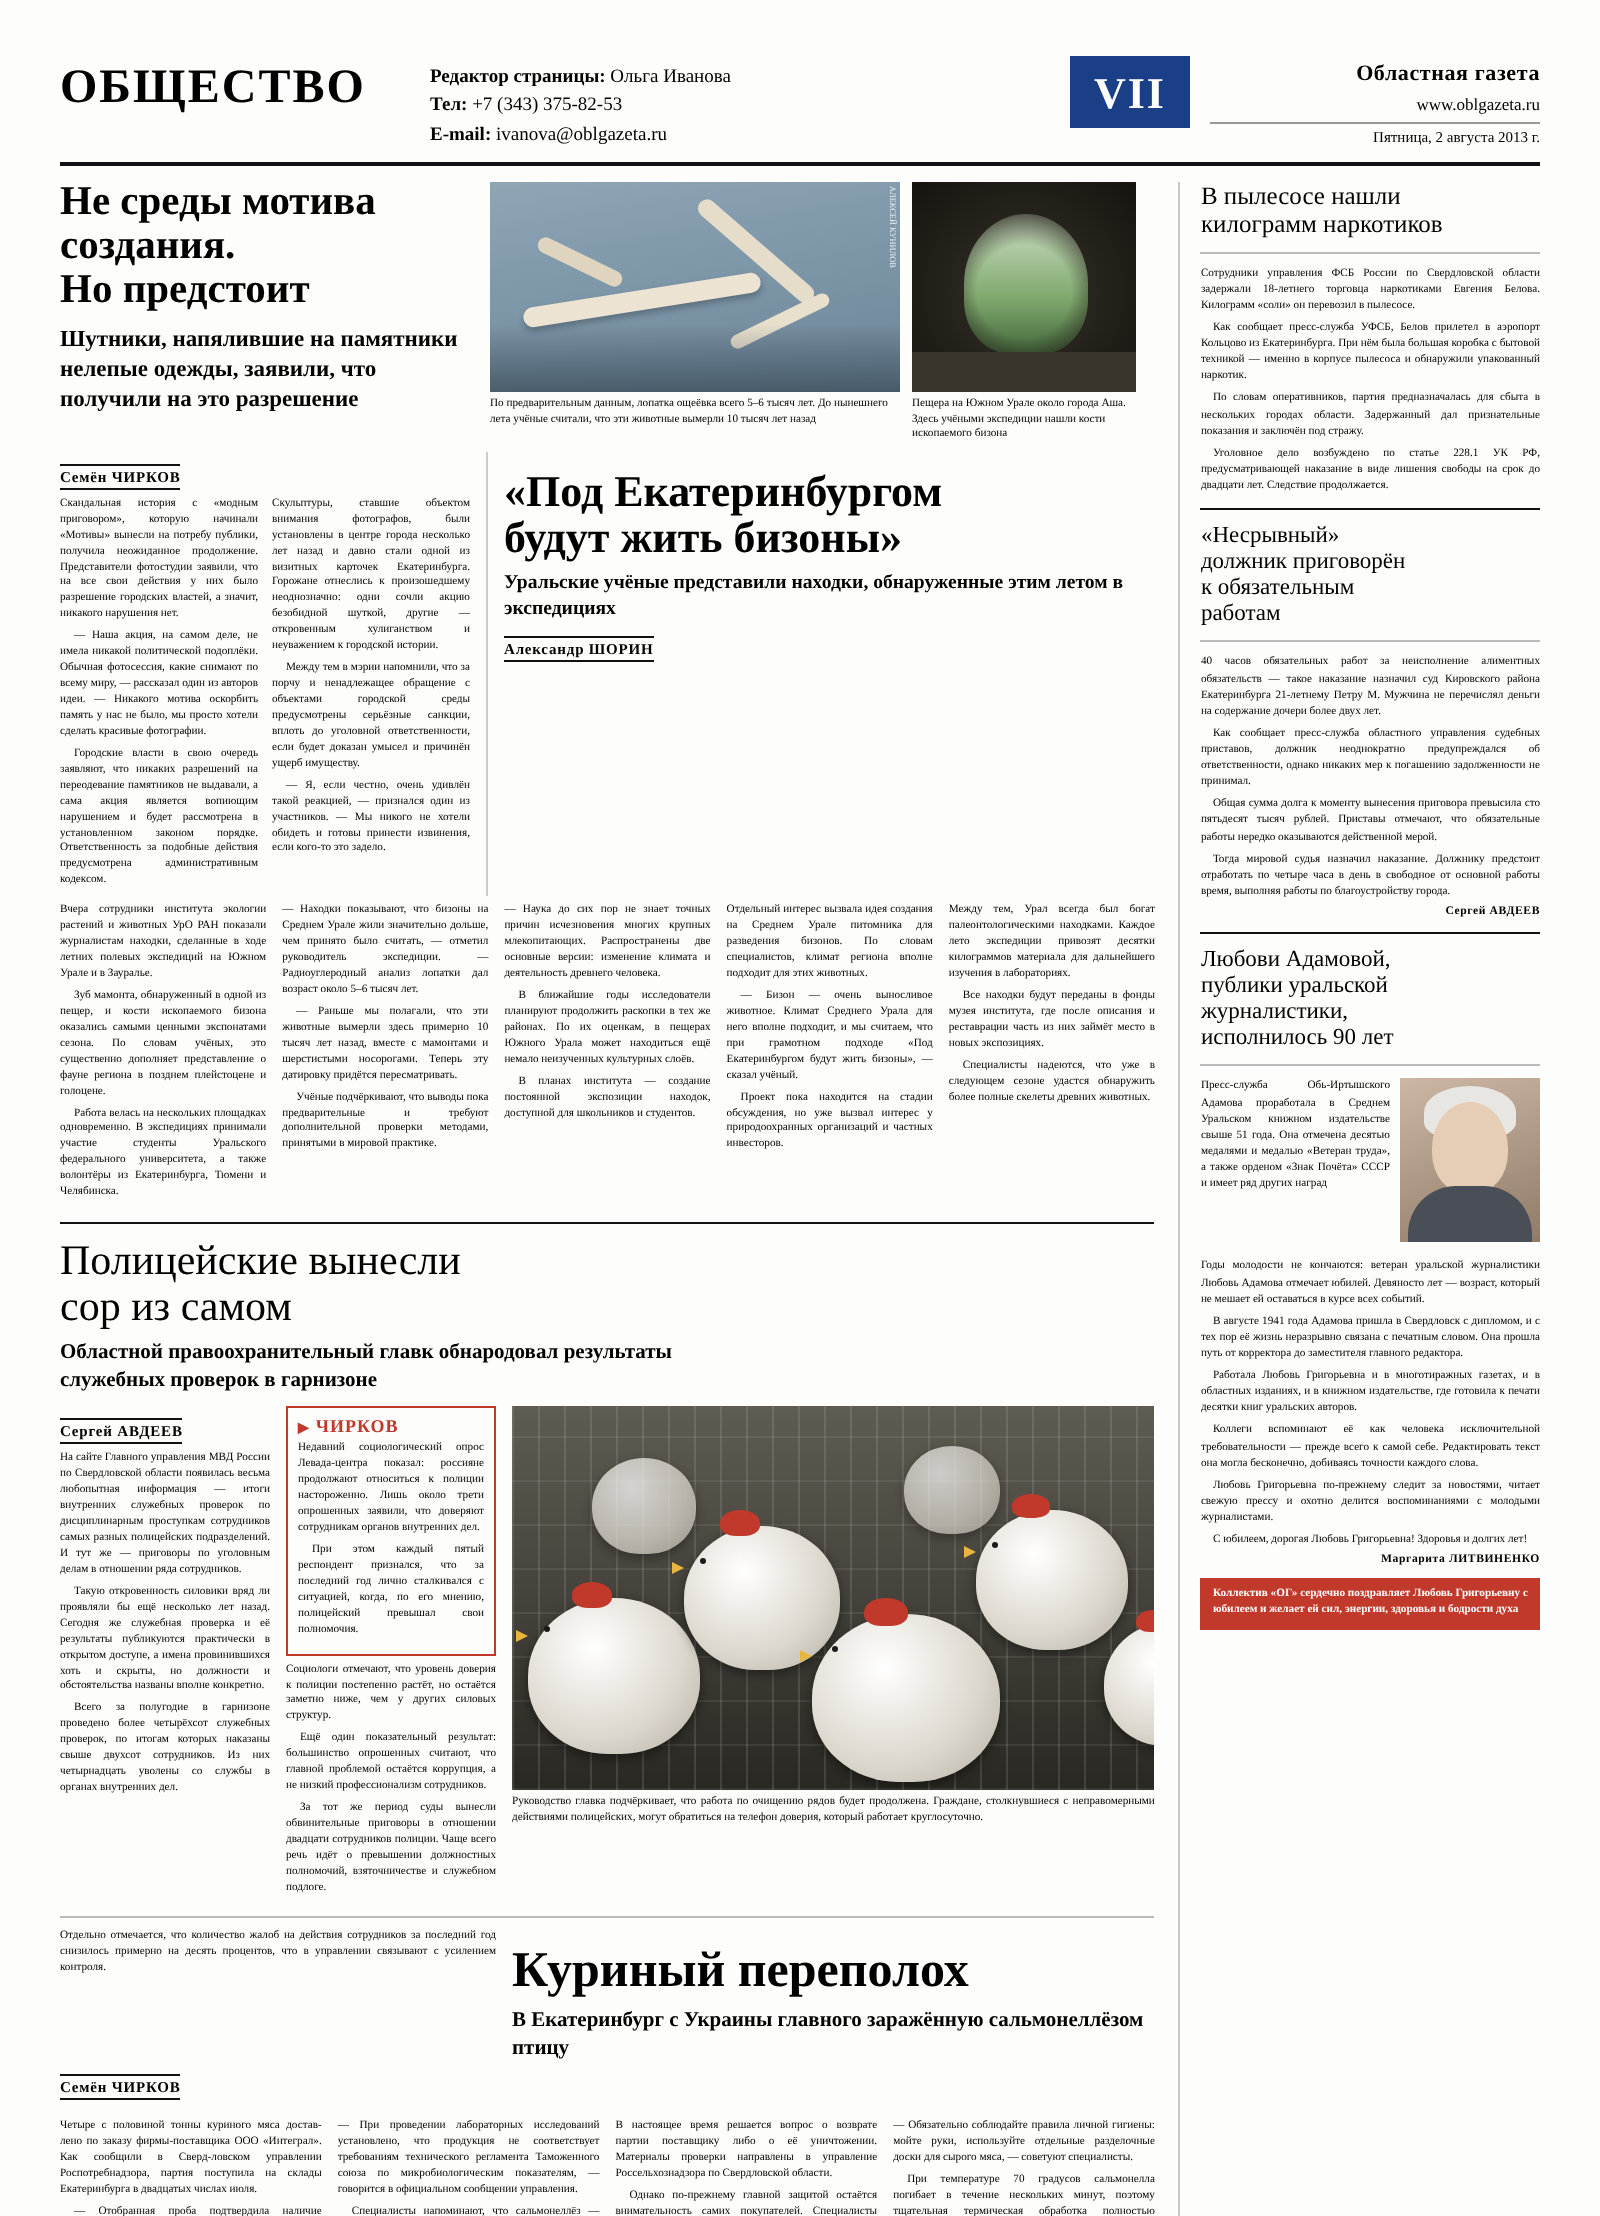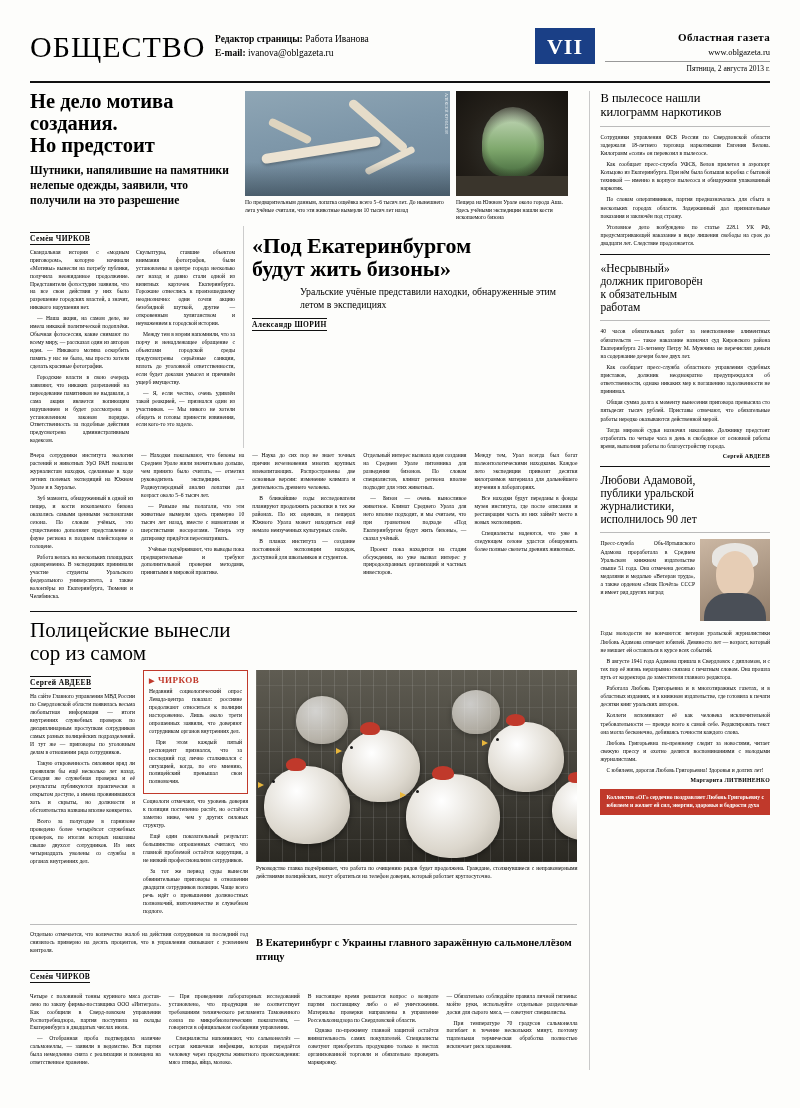--- a/index.html
+++ b/index.html
@@ -1,21 +1,21 @@
 <!DOCTYPE html>
 <html><head>
 <meta charset="utf-8">
 <style>
   html,body{margin:0;padding:0;background:#b9b9b9;}
   body{font-family:"Liberation Serif",serif;}
   .page{width:800px;height:1108px;background:#fdfdfb;position:relative;overflow:hidden;box-sizing:border-box;padding:28px 30px 10px 30px;}
 
   
   .masthead{display:flex;align-items:flex-start;border-bottom:2px solid #111;padding-bottom:6px;}
-  .mh-title{font-family:"Liberation Serif",serif;font-weight:normal;font-size:30px;letter-spacing:1px;line-height:1;padding-top:4px;width:185px;}
+  .mh-title{font-family:"Liberation Serif",serif;font-weight:bold;font-size:24px;letter-spacing:1px;line-height:1;padding-top:4px;width:185px;}
   .mh-editor{flex:1;font-family:"Liberation Serif",serif;font-size:9.5px;line-height:1.5;padding-top:4px;}
   .mh-editor b{font-weight:bold;}
   .mh-roman{width:60px;text-align:center;background:#1a3f86;color:#fff;font-weight:bold;font-size:22px;padding:6px 0 4px;letter-spacing:1px;}
   .mh-right{width:165px;text-align:right;font-size:9px;line-height:1.45;padding-left:10px;padding-top:2px;}
   .mh-right .og{font-weight:bold;font-size:11px;letter-spacing:.3px;}
   .mh-right .site{font-size:8.5px;}
   .mh-right .date{font-size:7.5px;border-top:1px solid #999;margin-top:3px;padding-top:2px;}
 
   
   .body-grid{display:flex;gap:0;margin-top:8px;}
@@ -48,21 +48,21 @@
   .bones .b3{position:absolute;left:22px;top:36px;width:46px;height:8px;background:#ded4bf;border-radius:5px;transform:rotate(26deg);}
   .bones .b4{position:absolute;left:118px;top:66px;width:54px;height:7px;background:#e8dfcd;border-radius:5px;transform:rotate(-26deg);}
   .bones .grd{position:absolute;left:0;bottom:0;width:100%;height:34px;background:linear-gradient(to top,rgba(40,55,65,.55),rgba(40,55,65,0));}
   .cave{width:112px;height:105px;background:#2c2a24;}
   .cave .sky{position:absolute;left:26px;top:16px;width:62px;height:70px;border-radius:50% 50% 38% 38%;background:linear-gradient(to bottom,#cfe0c6,#7fa86d 60%,#44683c);}
   .cave .wall{position:absolute;inset:0;background:radial-gradient(ellipse at 50% 52%,rgba(0,0,0,0) 30%,#231f19 58%,#171410 100%);}
   .cave .flr{position:absolute;left:0;bottom:0;width:100%;height:20px;background:#3a352c;}
 
   
   .bison-h{font-size:22px;font-weight:bold;line-height:1.06;margin:8px 0 0;}
-  .bison-sub{font-size:9.8px;font-weight:normal;line-height:1.3;margin-top:6px;margin-left:48px;}
+  .bison-sub{font-size:9.8px;font-weight:bold;line-height:1.3;margin-top:6px;}
 
   .cols4{display:flex;gap:8px;margin-top:6px;}
   .cols4 .c{flex:1;}
   .cols5{display:flex;gap:8px;margin-top:4px;}
   .cols5 .c{flex:1;}
 
   
   .police-h{font-size:21px;font-weight:normal;line-height:1.07;margin:0;}
   .police-sub{font-size:10.5px;font-weight:bold;line-height:1.3;margin-top:6px;}
   .kstati{border:1px solid #c0392b;padding:4px 5px;}
@@ -94,40 +94,41 @@
   .redbox{background:#c0392b;color:#fff;font-size:5.6px;line-height:1.4;padding:5px 6px;font-weight:bold;margin-top:6px;}
 </style>
 </head>
 <body>
 
 <div class="page">
 
   <div class="masthead">
     <div class="mh-title">ОБЩЕСТВО</div>
     <div class="mh-editor">
-      <div><b>Редактор страницы:</b> <span>Работа Иванова</span></div>
+      <div><b>Редактор страницы:</b> <span>Ольга Иванова</span></div>
+      <div><b>Тел:</b> <span>+7 (343) 375-82-53</span></div>
       <div><b>E-mail:</b> <span>ivanova@oblgazeta.ru</span></div>
     </div>
     <div class="mh-roman">VII</div>
     <div class="mh-right">
       <div class="og">Областная газета</div>
       <div class="site">www.oblgazeta.ru</div>
       <div class="date">Пятница, 2 августа 2013 г.</div>
     </div>
   </div>
 
   <div class="body-grid">
 
     <div class="col-main">
 
       
       <div class="s1">
         <div class="s1-left">
           <h1 class="hl">
-            <span>Не дело мотива</span><br>
+            <span>Не среды мотива</span><br>
             <span>создания.</span><br>
             <span>Но предстоит</span>
           </h1>
           <div class="lede">Шутники, напялившие на памятники нелепые одежды, заявили, что получили на это разрешение</div>
         </div>
         <div class="s1-right">
           <div class="photos">
             <div class="ph bones">
               <div class="b1"></div>
                 <div class="b3"></div>
@@ -207,20 +208,21 @@
       </div>
 
       <div class="rule"></div>
 
       
       <div>
         <h2 class="police-h">
           <span>Полицейские вынесли</span><br>
           <span>сор из самом</span>
         </h2>
+        <div class="police-sub" style="width:330px;">Областной правоохранительный главк обнародовал результаты служебных проверок в гарнизоне</div>
       </div>
 
       <div style="display:flex;gap:8px;margin-top:6px;">
 
         <div style="width:105px;">
           <div class="byline">Сергей АВДЕЕВ</div>
           <div class="micro">
             <p class="first">На сайте Главного управления МВД России по Свердловской области появилась весьма любопытная информация — итоги внутренних служебных проверок по дисциплинарным проступкам сотрудников самых разных полицейских подразделений. И тут же — приговоры по уголовным делам в отношении ряда сотрудников.</p>
             <p>Такую откровенность силовики вряд ли проявляли бы ещё несколько лет назад. Сегодня же служебная проверка и её результаты публикуются практически в открытом доступе, а имена провинившихся хоть и скрыты, но должности и обстоятельства названы вполне конкретно.</p>
             <p>Всего за полугодие в гарнизоне проведено более четырёхсот служебных проверок, по итогам которых наказаны свыше двухсот сотрудников. Из них четырнадцать уволены со службы в органах внутренних дел.</p>
@@ -280,20 +282,21 @@
       <div class="thinrule"></div>
 
       
       <div style="display:flex;gap:8px;">
         <div style="width:218px;">
           <div class="micro">
             <p class="first">Отдельно отмечается, что количество жалоб на действия сотрудников за последний год снизилось примерно на десять процентов, что в управлении связывают с усилением контроля.</p>
           </div>
         </div>
         <div style="flex:1;">
+          <h2 class="kur-h">Куриный переполох</h2>
           <div class="kur-sub">В Екатеринбург с Украины главного заражённую сальмонеллёзом птицу</div>
         </div>
       </div>
 
       <div class="byline">Семён ЧИРКОВ</div>
 
       <div class="cols4">
         <div class="c micro">
           <p class="first">Четыре с половиной тонны куриного мяса достав-лено по заказу фирмы-поставщика ООО «Интеграл». Как сообщили в Сверд-ловском управлении Роспотребнадзора, партия поступила на склады Екатеринбурга в двадцатых числах июля.</p>
           <p>— Отобранная проба подтвердила наличие сальмонеллы, — заявили в ведомстве. Вся партия была немедленно снята с реализации и помещена на ответственное хранение.</p>

